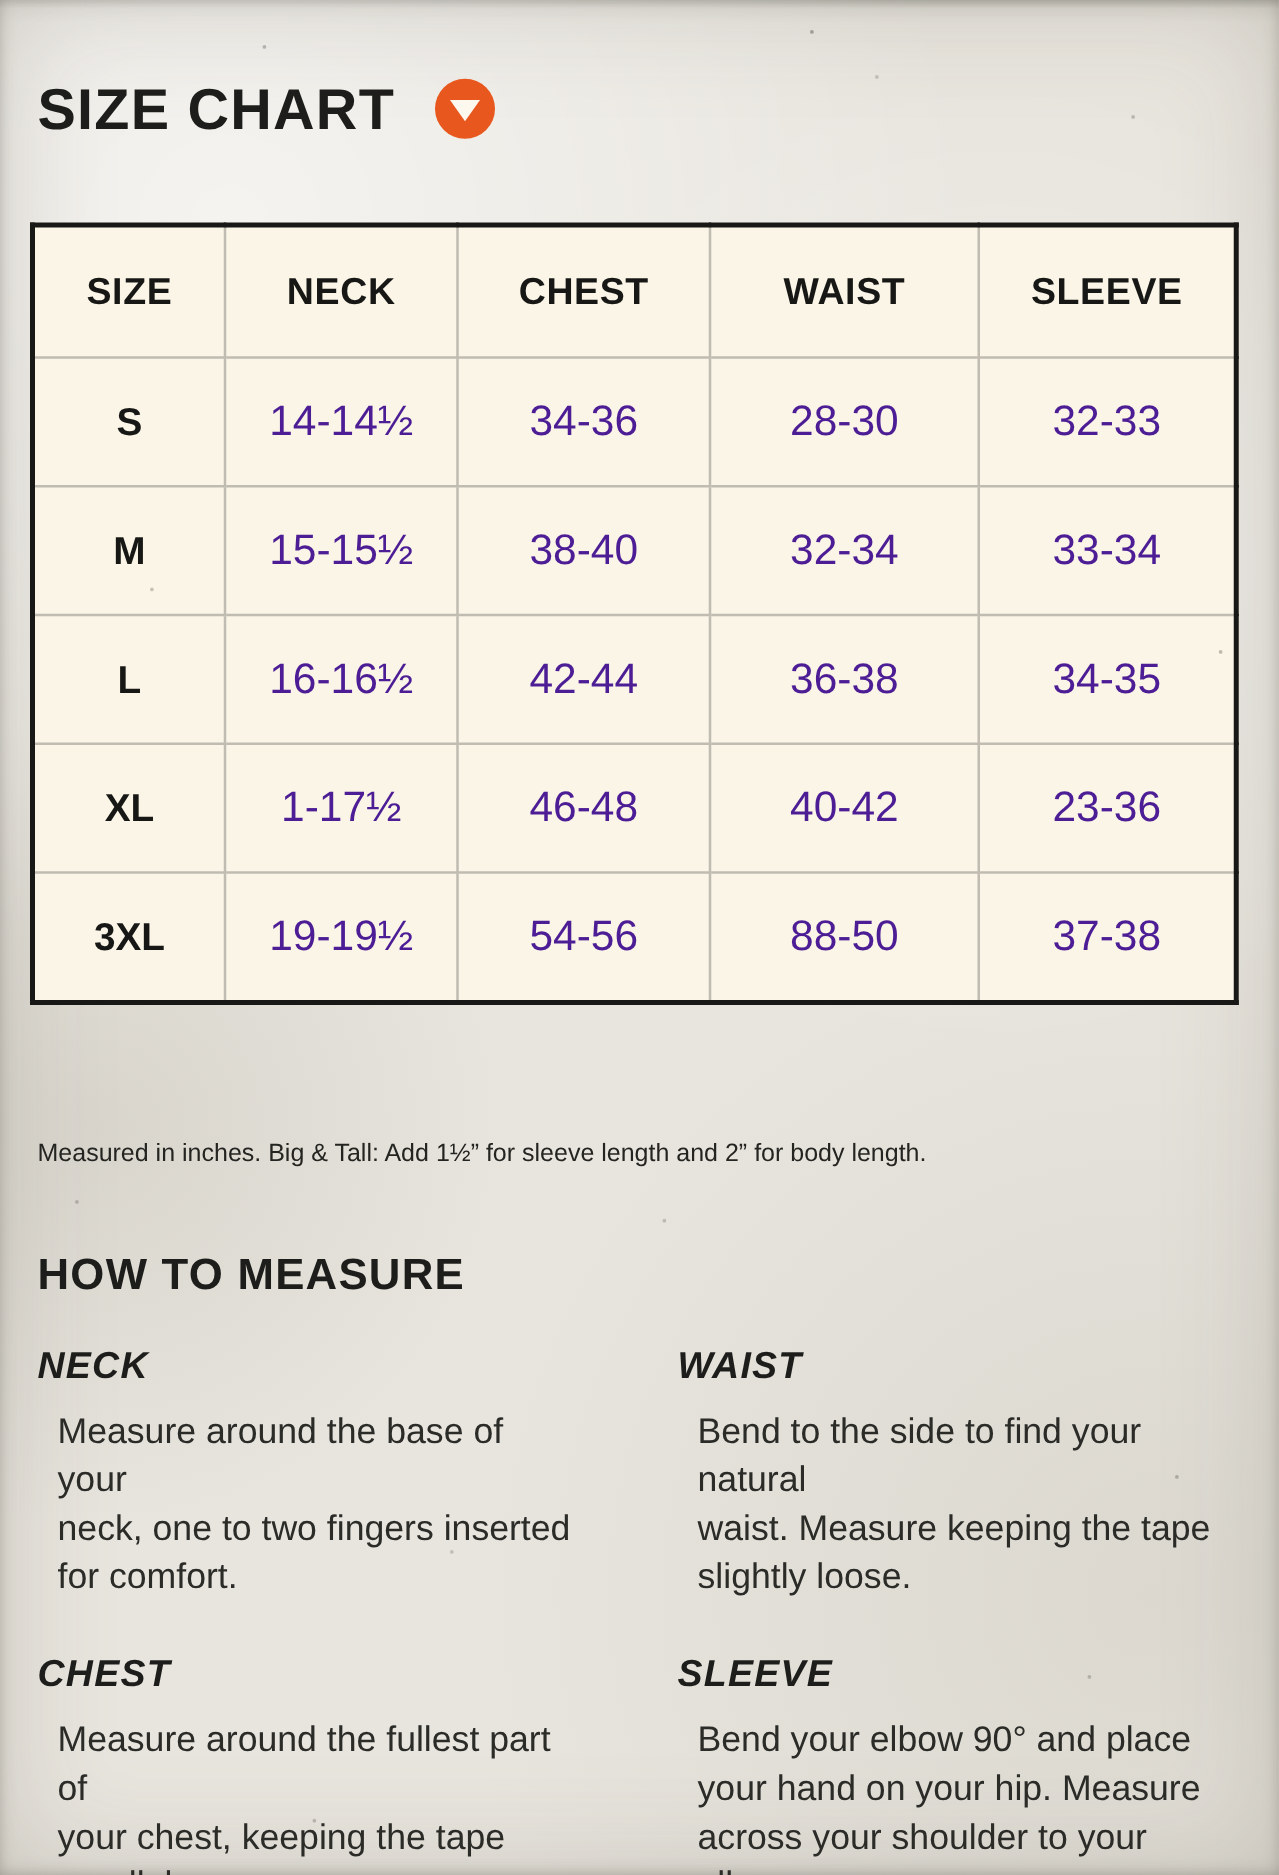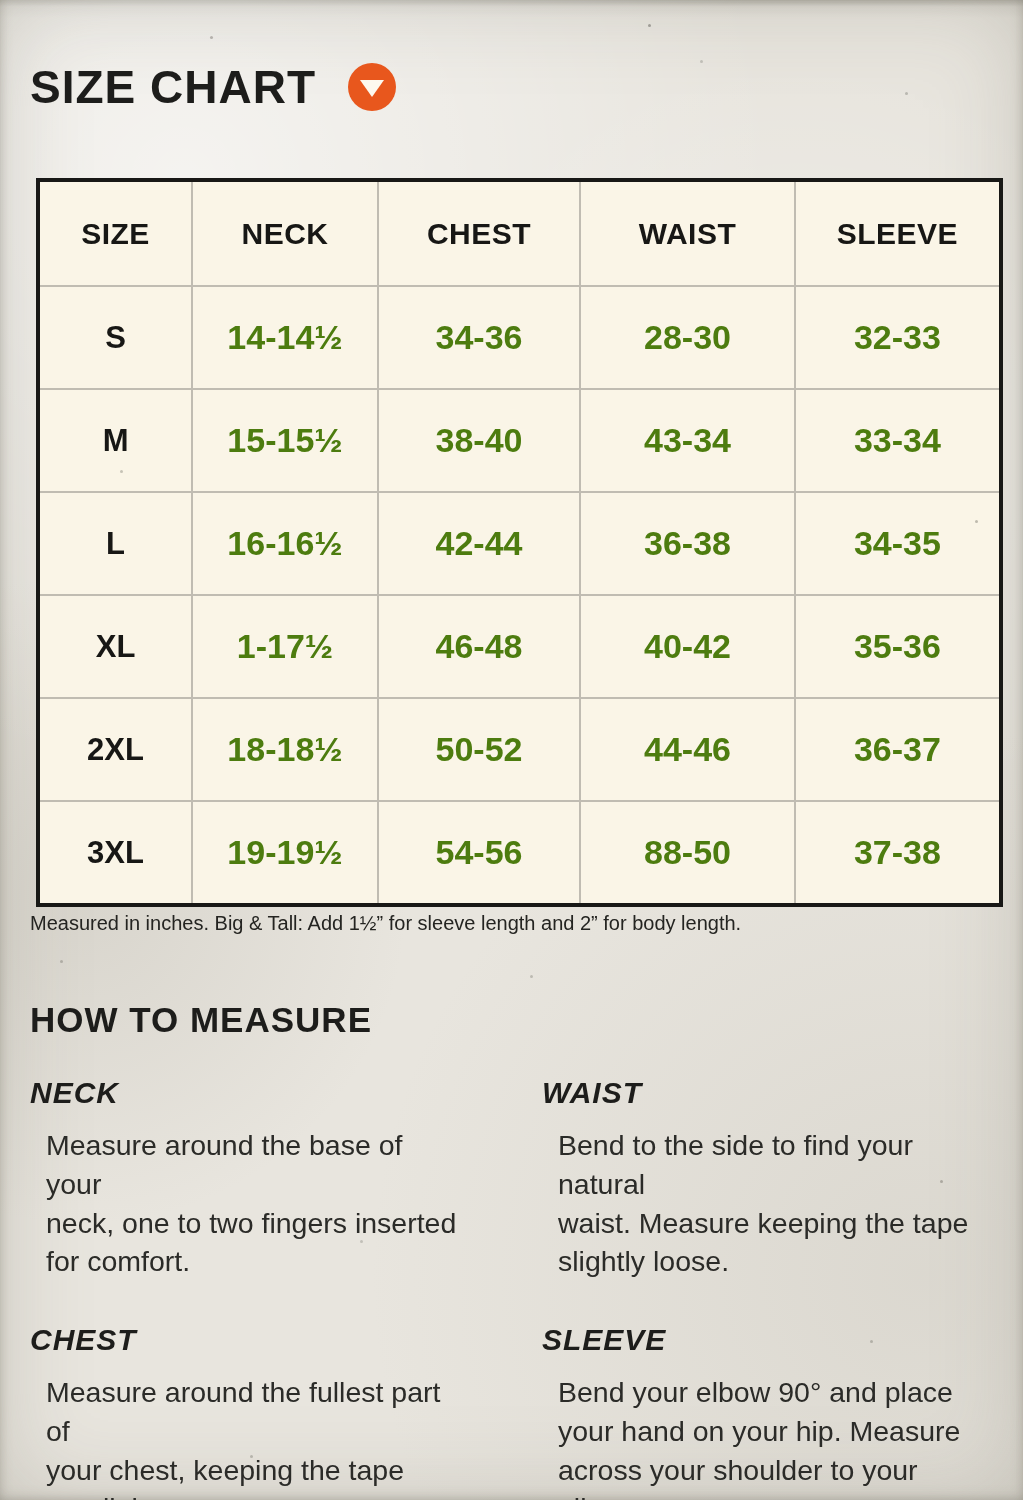--- a/index.html
+++ b/index.html
@@ -75,21 +75,21 @@
     width: 0; height: 0;
     border-left: 12px solid transparent;
     border-right: 12px solid transparent;
     border-top: 17px solid #fdf9ef;
     margin-top: 3px;
   }
 
   table.size-table {
     position: absolute;
     top: 178px;
-    left: 36px;
+    left: 24px;
     width: 967px;
     border-collapse: collapse;
     border: 4px solid #181816;
     background: #faf5e7;
   }
   table.size-table th,
   table.size-table td {
     border: 2px solid #c0bcb2;
     text-align: center;
     vertical-align: middle;
@@ -98,22 +98,22 @@
   table.size-table th {
     height: 101px;
     font-size: 30px;
     font-weight: bold;
     letter-spacing: 0.5px;
     color: #171715;
   }
   table.size-table td {
     height: 99px;
     font-size: 34px;
-    font-weight: bold;
-    color: #4d7c0f;
+    font-weight: normal;
+    color: #4c1d95;
   }
   table.size-table td.size-cell {
     font-size: 31px;
     font-weight: bold;
     color: #171715;
   }
 
   .footnote {
     position: absolute;
     top: 912px;
@@ -194,43 +194,36 @@
         <td class="size-cell">S</td>
         <td>14-14½</td>
         <td>34-36</td>
         <td>28-30</td>
         <td>32-33</td>
       </tr>
       <tr>
         <td class="size-cell">M</td>
         <td>15-15½</td>
         <td>38-40</td>
-        <td>43-34</td>
+        <td>32-34</td>
         <td>33-34</td>
       </tr>
       <tr>
         <td class="size-cell">L</td>
         <td>16-16½</td>
         <td>42-44</td>
         <td>36-38</td>
         <td>34-35</td>
       </tr>
       <tr>
         <td class="size-cell">XL</td>
         <td>1-17½</td>
         <td>46-48</td>
         <td>40-42</td>
-        <td>35-36</td>
-      </tr>
-      <tr>
-        <td class="size-cell">2XL</td>
-        <td>18-18½</td>
-        <td>50-52</td>
-        <td>44-46</td>
-        <td>36-37</td>
+        <td>23-36</td>
       </tr>
       <tr>
         <td class="size-cell">3XL</td>
         <td>19-19½</td>
         <td>54-56</td>
         <td>88-50</td>
         <td>37-38</td>
       </tr>
     </tbody>
   </table>

